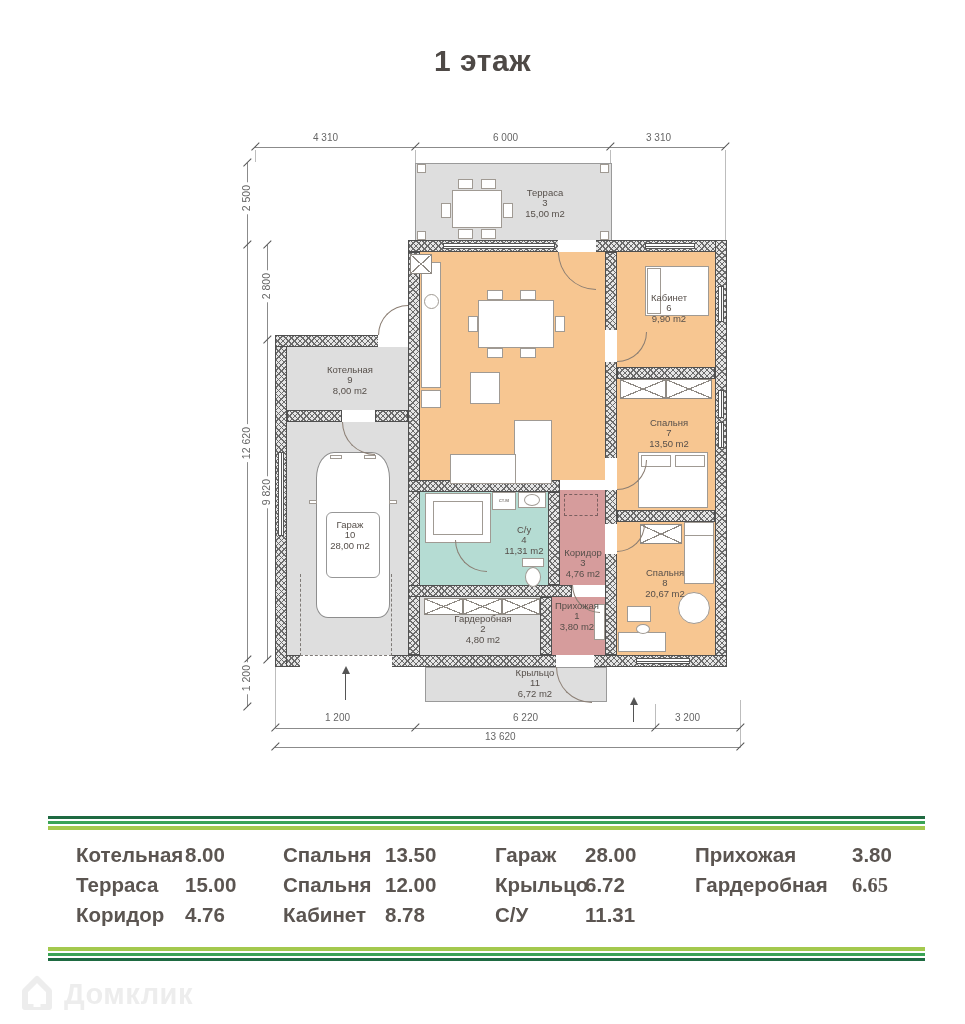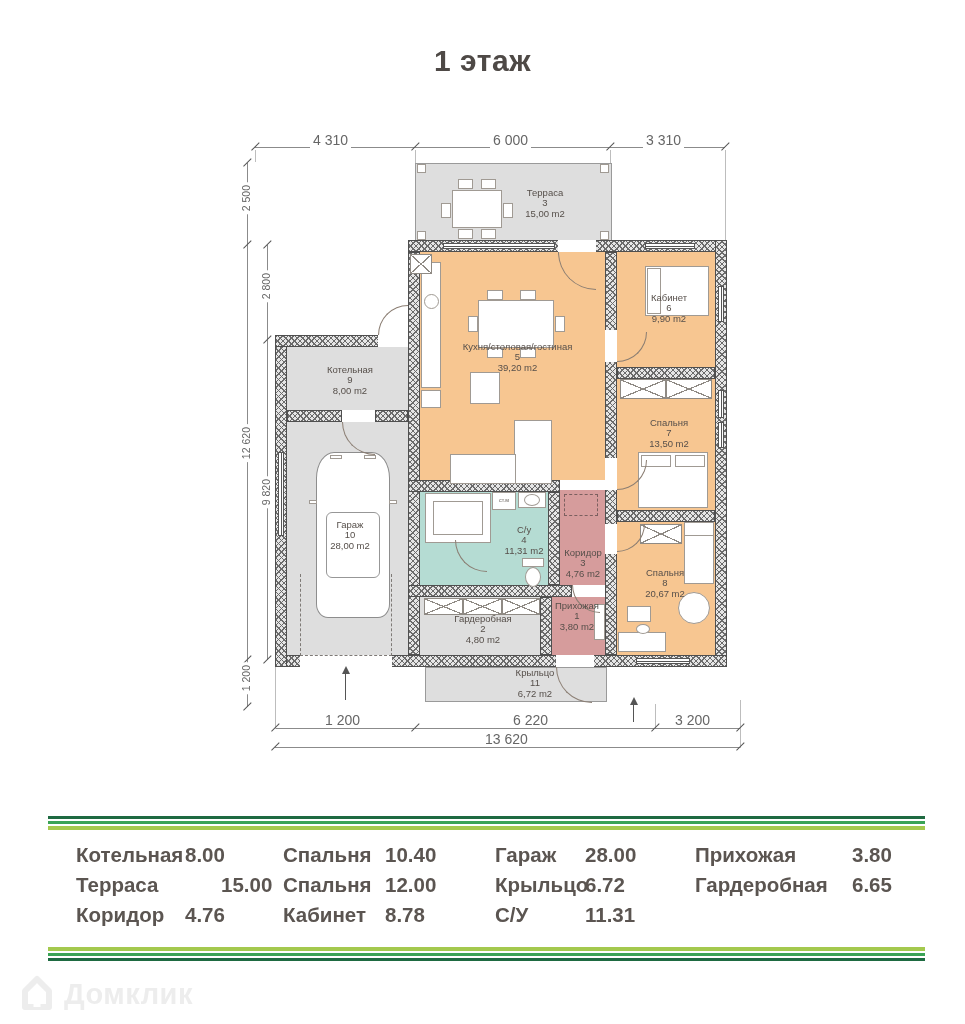--- a/index.html
+++ b/index.html
@@ -41,21 +41,21 @@
   .dashrect{position:absolute;z-index:3;box-sizing:border-box;border:1.4px dashed #7e7a76;border-top:none;background:transparent;}
   .dashop{position:absolute;z-index:5;box-sizing:border-box;border:1.6px dashed #7b5f5f;background:transparent;}
   
   .rlabel{position:absolute;z-index:6;text-align:center;color:#564f4a;
           font-size:9.5px;line-height:1.08;font-weight:500;}
   .tinytxt{position:absolute;z-index:6;color:#6a645f;font-size:5.5px;text-align:center;}
   
   .hline,.vline{position:absolute;background:#8b8b8b;z-index:1;}
   .ext{position:absolute;background:#bdbdbd;z-index:1;}
   .tick{position:absolute;width:11px;height:1.4px;background:#555;transform:rotate(-45deg);z-index:2;}
-  .hdim{position:absolute;z-index:2;font-size:14px;color:#666;background:#fff;padding:0 3px;}
+  .hdim{position:absolute;z-index:2;font-size:10px;color:#666;background:#fff;padding:0 3px;}
   .vdim{position:absolute;z-index:2;font-size:10.5px;color:#666;background:#fff;
         writing-mode:vertical-rl;transform:rotate(180deg);padding:3px 0;}
   
   .arrline{position:absolute;background:#555;z-index:3;}
   .arrhead{position:absolute;width:0;height:0;border-left:4px solid transparent;
            border-right:4px solid transparent;border-bottom:8px solid #555;z-index:3;}
   
   .band{position:absolute;left:48px;width:877px;z-index:2;}
   .stripe{width:100%;}
   .lcol{position:absolute;top:840px;z-index:2;}
@@ -206,25 +206,20 @@
     <div class="arrline" style="left:345px;top:674px;width:1.4px;height:26px;"></div>
     <div class="arrhead" style="left:342px;top:666px;"></div>
     <div class="arrline" style="left:633px;top:704px;width:1.4px;height:18px;"></div>
     <div class="arrhead" style="left:630px;top:697px;"></div>
 
     <div class="rlabel" style="left:500px;top:188px;width:90px;">
       <div>Терраса</div>
       <div>3</div>
       <div>15,00 m2</div>
     </div>
-    <div class="rlabel" style="left:430px;top:342px;width:175px;">
-      <div>Кухня/столовая/гостиная</div>
-      <div>5</div>
-      <div>39,20 m2</div>
-    </div>
     <div class="rlabel" style="left:628px;top:293px;width:82px;">
       <div>Кабинет</div>
       <div>6</div>
       <div>9,90 m2</div>
     </div>
     <div class="rlabel" style="left:628px;top:418px;width:82px;">
       <div>Спальня</div>
       <div>7</div>
       <div>13,50 m2</div>
     </div>
@@ -323,32 +318,32 @@
     <div class="stripe" style="height:4px;background:#a4c94e;margin-top:2px;"></div>
   </div>
 
   <div class="lcol" style="left:76px;width:205px;">
     <div class="lrow">
       <span>Котельная</span>
       <span class="lval" style="left:109px;">8.00</span>
     </div>
     <div class="lrow">
       <span>Терраса</span>
-      <span class="lval" style="left:109px;margin-left:36px;">15.00</span>
+      <span class="lval" style="left:109px;">15.00</span>
     </div>
     <div class="lrow">
       <span>Коридор</span>
       <span class="lval" style="left:109px;">4.76</span>
     </div>
   </div>
 
   <div class="lcol" style="left:283px;width:200px;">
     <div class="lrow">
       <span>Спальня</span>
-      <span class="lval" style="left:102px;">10.40</span>
+      <span class="lval" style="left:102px;">13.50</span>
     </div>
     <div class="lrow">
       <span>Спальня</span>
       <span class="lval" style="left:102px;">12.00</span>
     </div>
     <div class="lrow">
       <span>Кабинет</span>
       <span class="lval" style="left:102px;">8.78</span>
     </div>
   </div>
@@ -368,21 +363,21 @@
     </div>
   </div>
 
   <div class="lcol" style="left:695px;width:235px;">
     <div class="lrow">
       <span>Прихожая</span>
       <span class="lval" style="left:157px;">3.80</span>
     </div>
     <div class="lrow">
       <span>Гардеробная</span>
-      <span class="lval" style="left:157px;">6.65</span>
+      <span class="lval" style="left:157px;font-family:Liberation Serif, serif;">6.65</span>
     </div>
   </div>
 
   <div class="band" style="top:947px;">
     <div class="stripe" style="height:4px;background:#a4c94e;"></div>
     <div class="stripe" style="height:3px;background:#3aa356;margin-top:2px;"></div>
     <div class="stripe" style="height:3px;background:#1e6a41;margin-top:2px;"></div>
   </div>
 
   <div class="wm">

